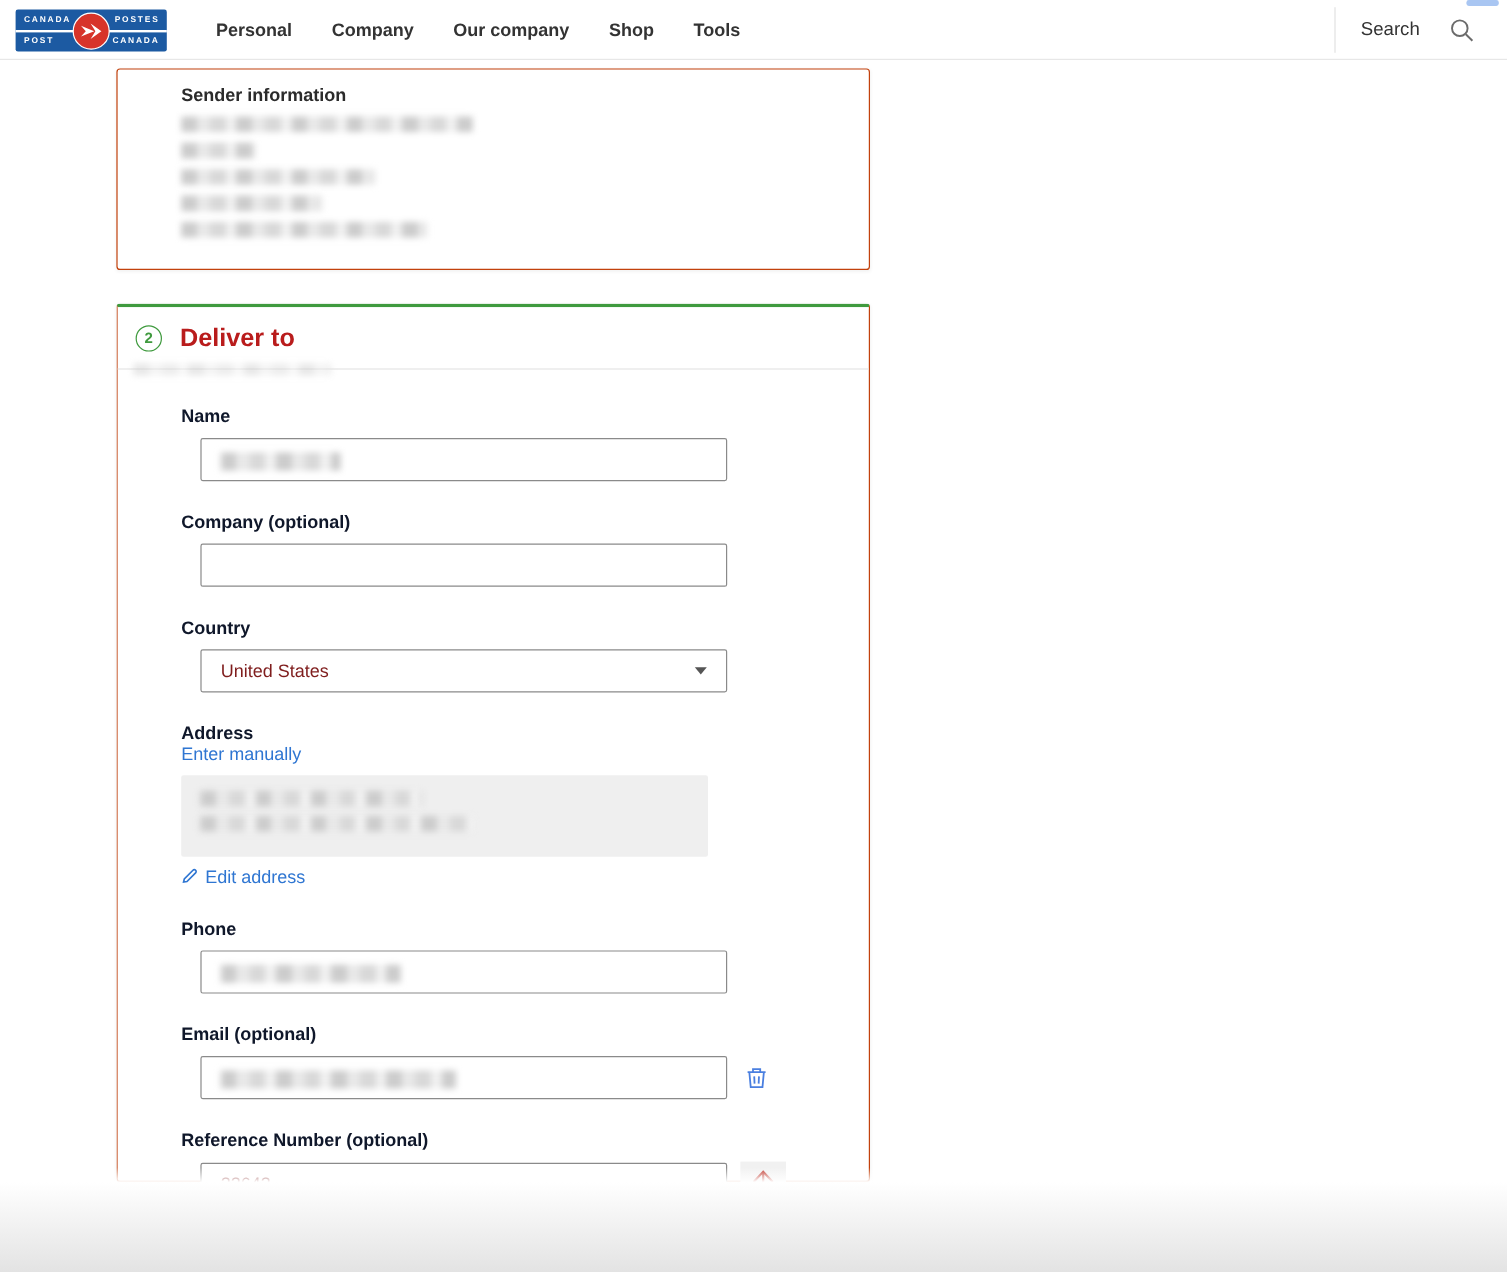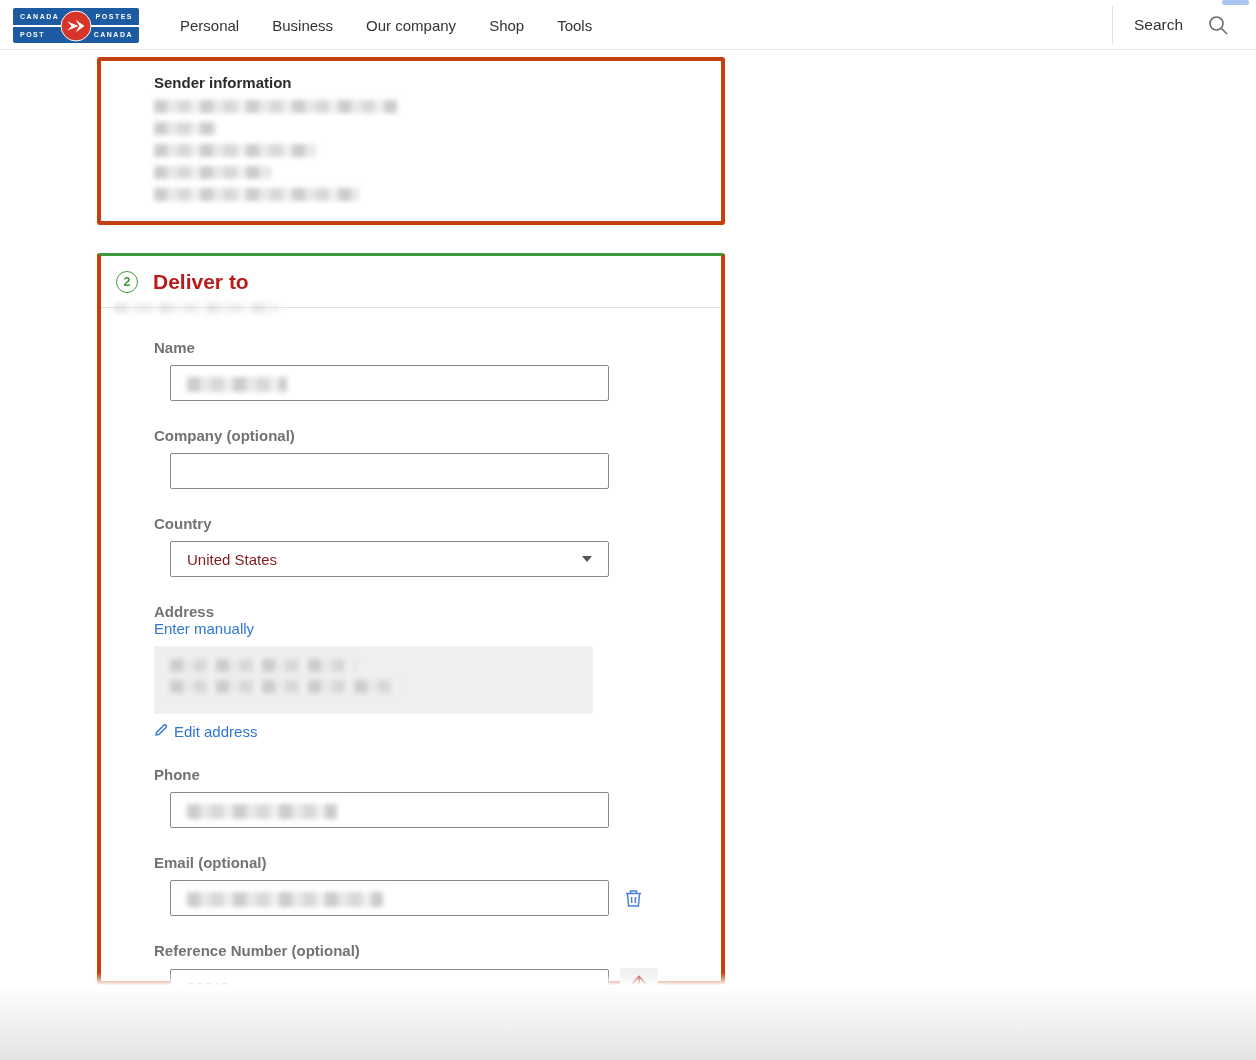--- a/index.html
+++ b/index.html
@@ -35,40 +35,40 @@
   .lt-br { right: 6px; bottom: 5px; }
   .logo-circle {
     position: absolute; left: 50%; top: 50%; width: 31px; height: 31px;
     transform: translate(-50%, -50%);
     background: #d7342a; border: 1.5px solid #fff; border-radius: 50%;
     display: flex; align-items: center; justify-content: center; z-index: 2;
   }
   .nav {
     position: absolute; left: 180px; top: 0; height: 50px;
     display: flex; align-items: center; gap: 33px;
-    font-size: 15px; color: #333;
+    font-size: 15px; color: #333; font-weight: bold;
   }
   .nav span { cursor: pointer; }
   .header-divider {
     position: absolute; left: 1112px; top: 6px; width: 1px; height: 38px;
     background: #e2e2e2;
   }
   .search-label {
     position: absolute; left: 1134px; top: 16px; font-size: 15.5px; color: #333;
   }
   .search-icon { position: absolute; left: 1207px; top: 14px; }
   .scroll-hint {
     position: absolute; left: 1222px; top: 0; width: 27px; height: 5px;
     background: #a9c6f2; border-radius: 2px;
   }
 
   
   .card {
     position: absolute; left: 97px; width: 628px; background: #fff;
-    border: 4px solid #c2410c; border-radius: 3px;
+    border: 1px solid #c2410c; border-radius: 3px;
     box-shadow: 0 1px 3px rgba(0,0,0,0.05);
   }
   .card-sender { top: 57px; height: 168px; padding: 13px 0 0 53px; }
   .card-title { font-size: 15px; font-weight: bold; color: #2b2b2b; }
 
   .blur-line {
     height: 13px; border-radius: 1px; filter: blur(2.5px);
     background: repeating-linear-gradient(90deg,
       #cccccc 0 13px, #e8e8e8 13px 24px, #d8d8d8 24px 37px, #f0f0f0 37px 46px);
   }
@@ -88,21 +88,21 @@
   }
   .deliver-title { margin-left: 15px; font-size: 21px; color: #b91c1c; }
   .deliver-sub-blur {
     position: absolute; left: 13px; bottom: -6px; width: 165px; height: 10px;
     opacity: 0.45;
   }
 
   .form { padding: 31px 0 0 53px; }
   .field { margin-bottom: 26px; }
   .field-label {
-    font-size: 15px; font-weight: bold; color: #737373; margin-bottom: 9px;
+    font-size: 15px; font-weight: bold; color: #0f172a; margin-bottom: 9px;
   }
   .input-box {
     width: 439px; height: 36px; border: 1px solid #8a8a8a; border-radius: 2px;
     background: #fff; display: flex; align-items: center; padding-left: 16px;
     font-size: 15px; color: #7f1d1d; margin-left: 16px;
   }
   .input-blur { height: 15px; margin-top: 2px; }
   input.input-box { outline: none; }
   .select-box { cursor: pointer; padding-right: 16px; }
   .select-caret {
@@ -154,21 +154,21 @@
     <span class="logo-circle">
       <svg width="19" height="15" viewBox="0 0 19 15">
         <path d="M1 3 L12 7.5 L1 12 L5 7.5 Z" fill="#ffffff"></path>
         <path d="M9 1 L18 7.5 L9 14 L13 7.5 Z" fill="#ffffff"></path>
       </svg>
     </span>
   </div>
 
   <nav class="nav">
     <span>Personal</span>
-    <span>Business</span>
+    <span>Company</span>
     <span>Our company</span>
     <span>Shop</span>
     <span>Tools</span>
   </nav>
 
   <div class="header-divider"></div>
   <span class="search-label">Search</span>
   <span class="search-icon">
     <svg width="22" height="22" viewBox="0 0 22 22" fill="none" stroke="#6b6b6b" stroke-width="1.6">
       <circle cx="9.5" cy="9.5" r="6.5"></circle>

